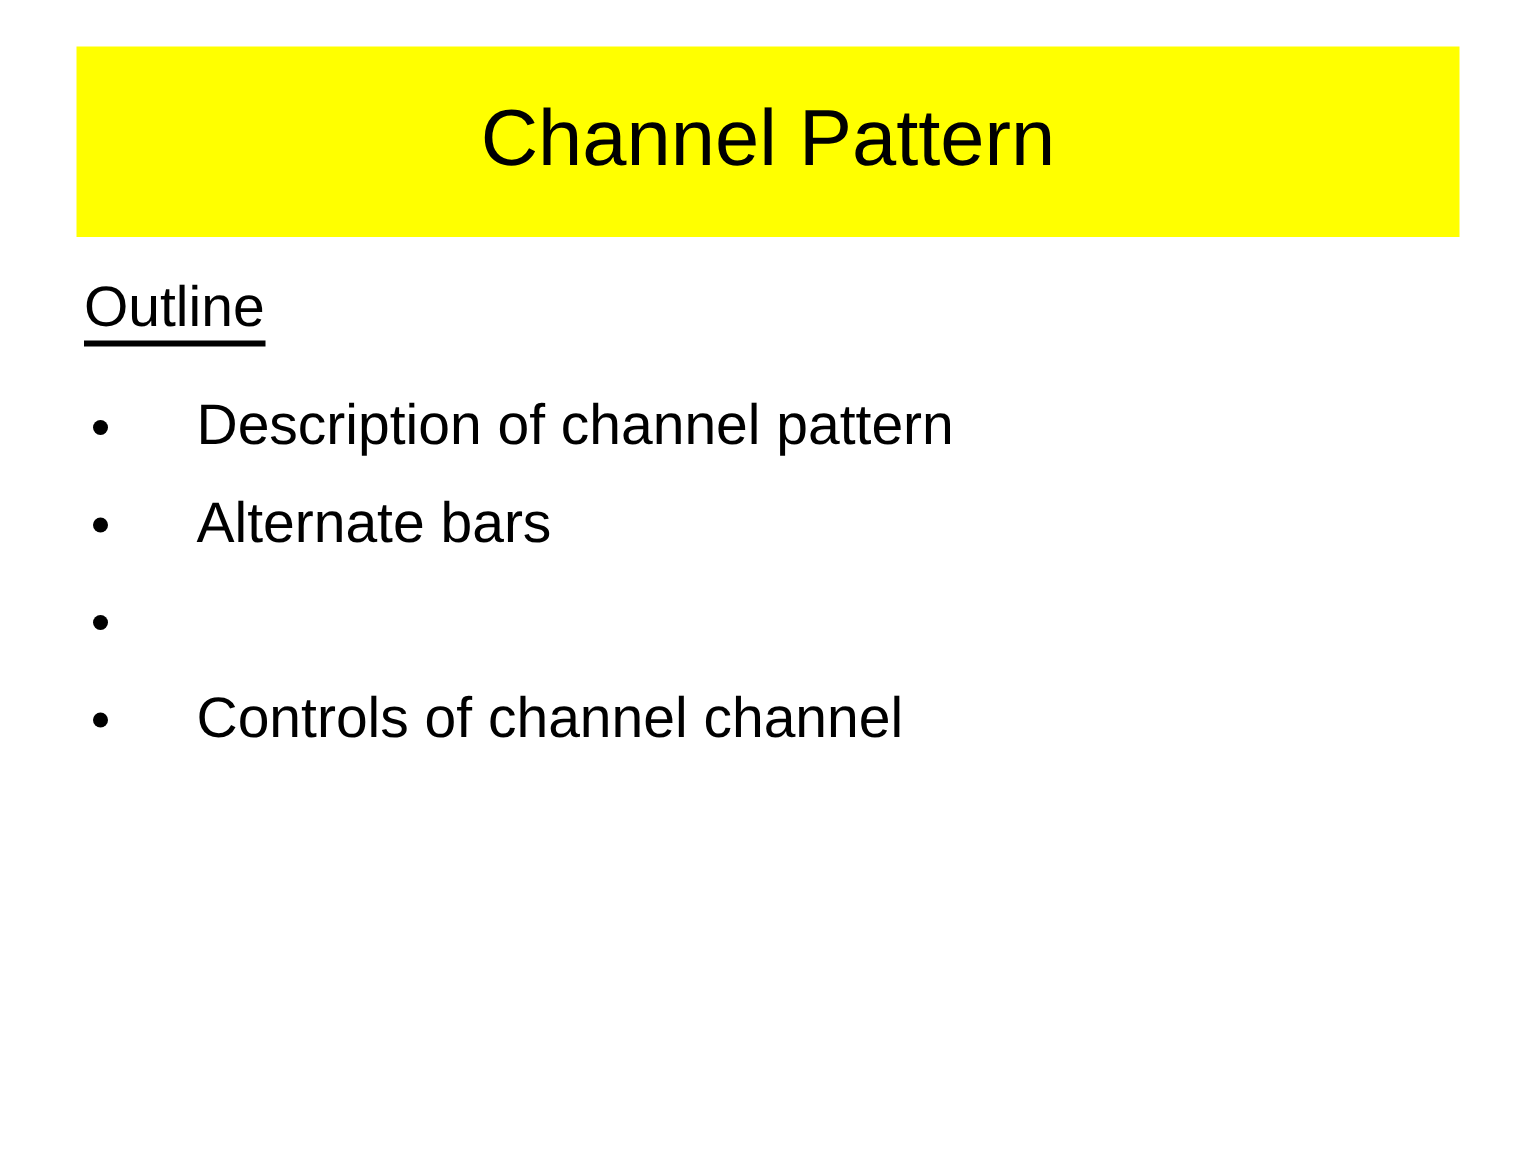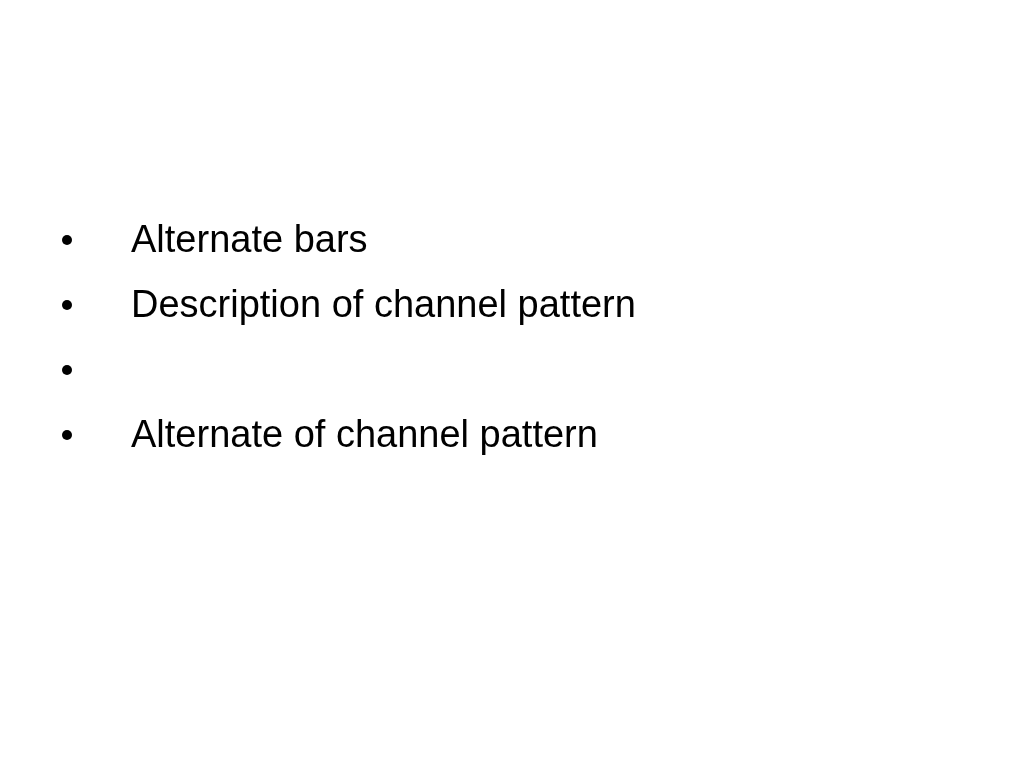--- a/index.html
+++ b/index.html
@@ -95,41 +95,47 @@
   .bullet-label {
     display: inline-block;
     margin-left: 75px;
   }
 </style>
 </head>
 <body>
 
 <div id="slide">
 
+  <div id="title-banner">
+    <h1 id="title-text">Channel Pattern</h1>
+  </div>
 
   <div id="body-block">
 
+    <div>
+      <h2 id="outline-heading">Outline</h2>
+    </div>
 
     <ul id="bullet-list">
+
+      <li class="bullet-row">
+        <span class="bullet-dot"></span>
+        <span class="bullet-label">Description of channel pattern</span>
+      </li>
 
       <li class="bullet-row">
         <span class="bullet-dot"></span>
         <span class="bullet-label">Alternate bars</span>
       </li>
 
       <li class="bullet-row">
         <span class="bullet-dot"></span>
-        <span class="bullet-label">Description of channel pattern</span>
       </li>
 
       <li class="bullet-row">
         <span class="bullet-dot"></span>
-      </li>
-
-      <li class="bullet-row">
-        <span class="bullet-dot"></span>
-        <span class="bullet-label">Alternate of channel pattern</span>
+        <span class="bullet-label">Controls of channel channel</span>
       </li>
 
     </ul>
   </div>
 
 </div>
 
 </body></html>

